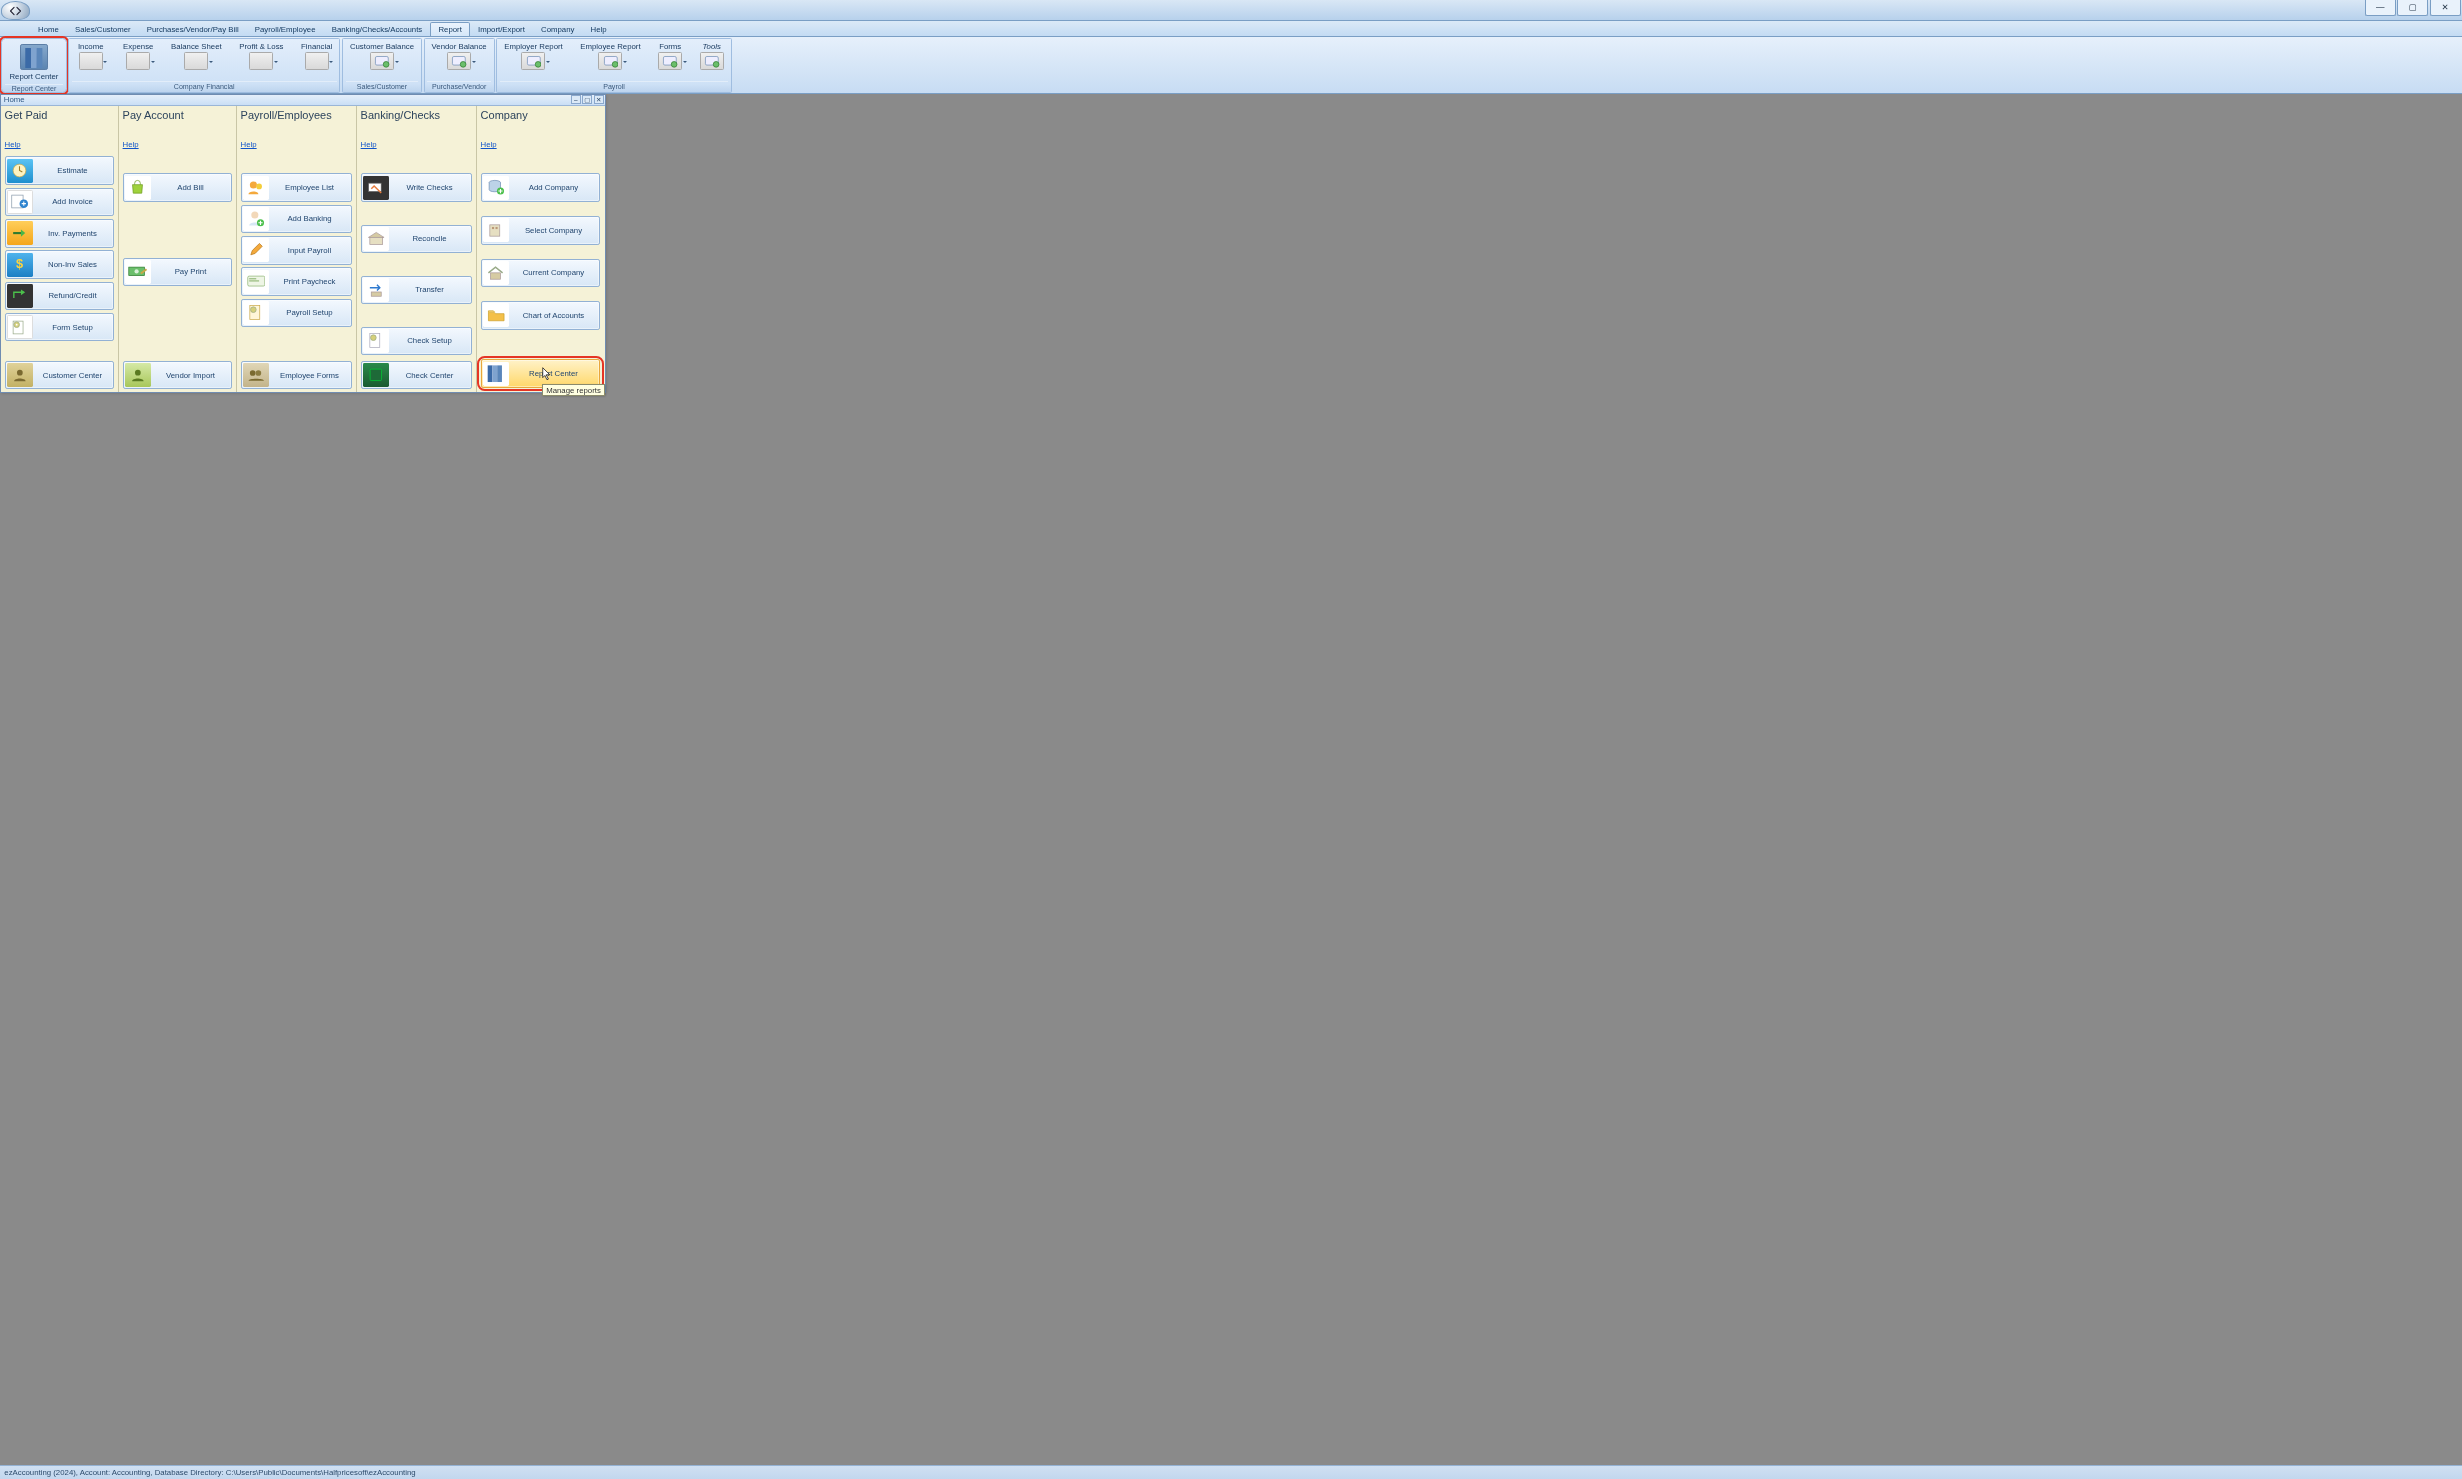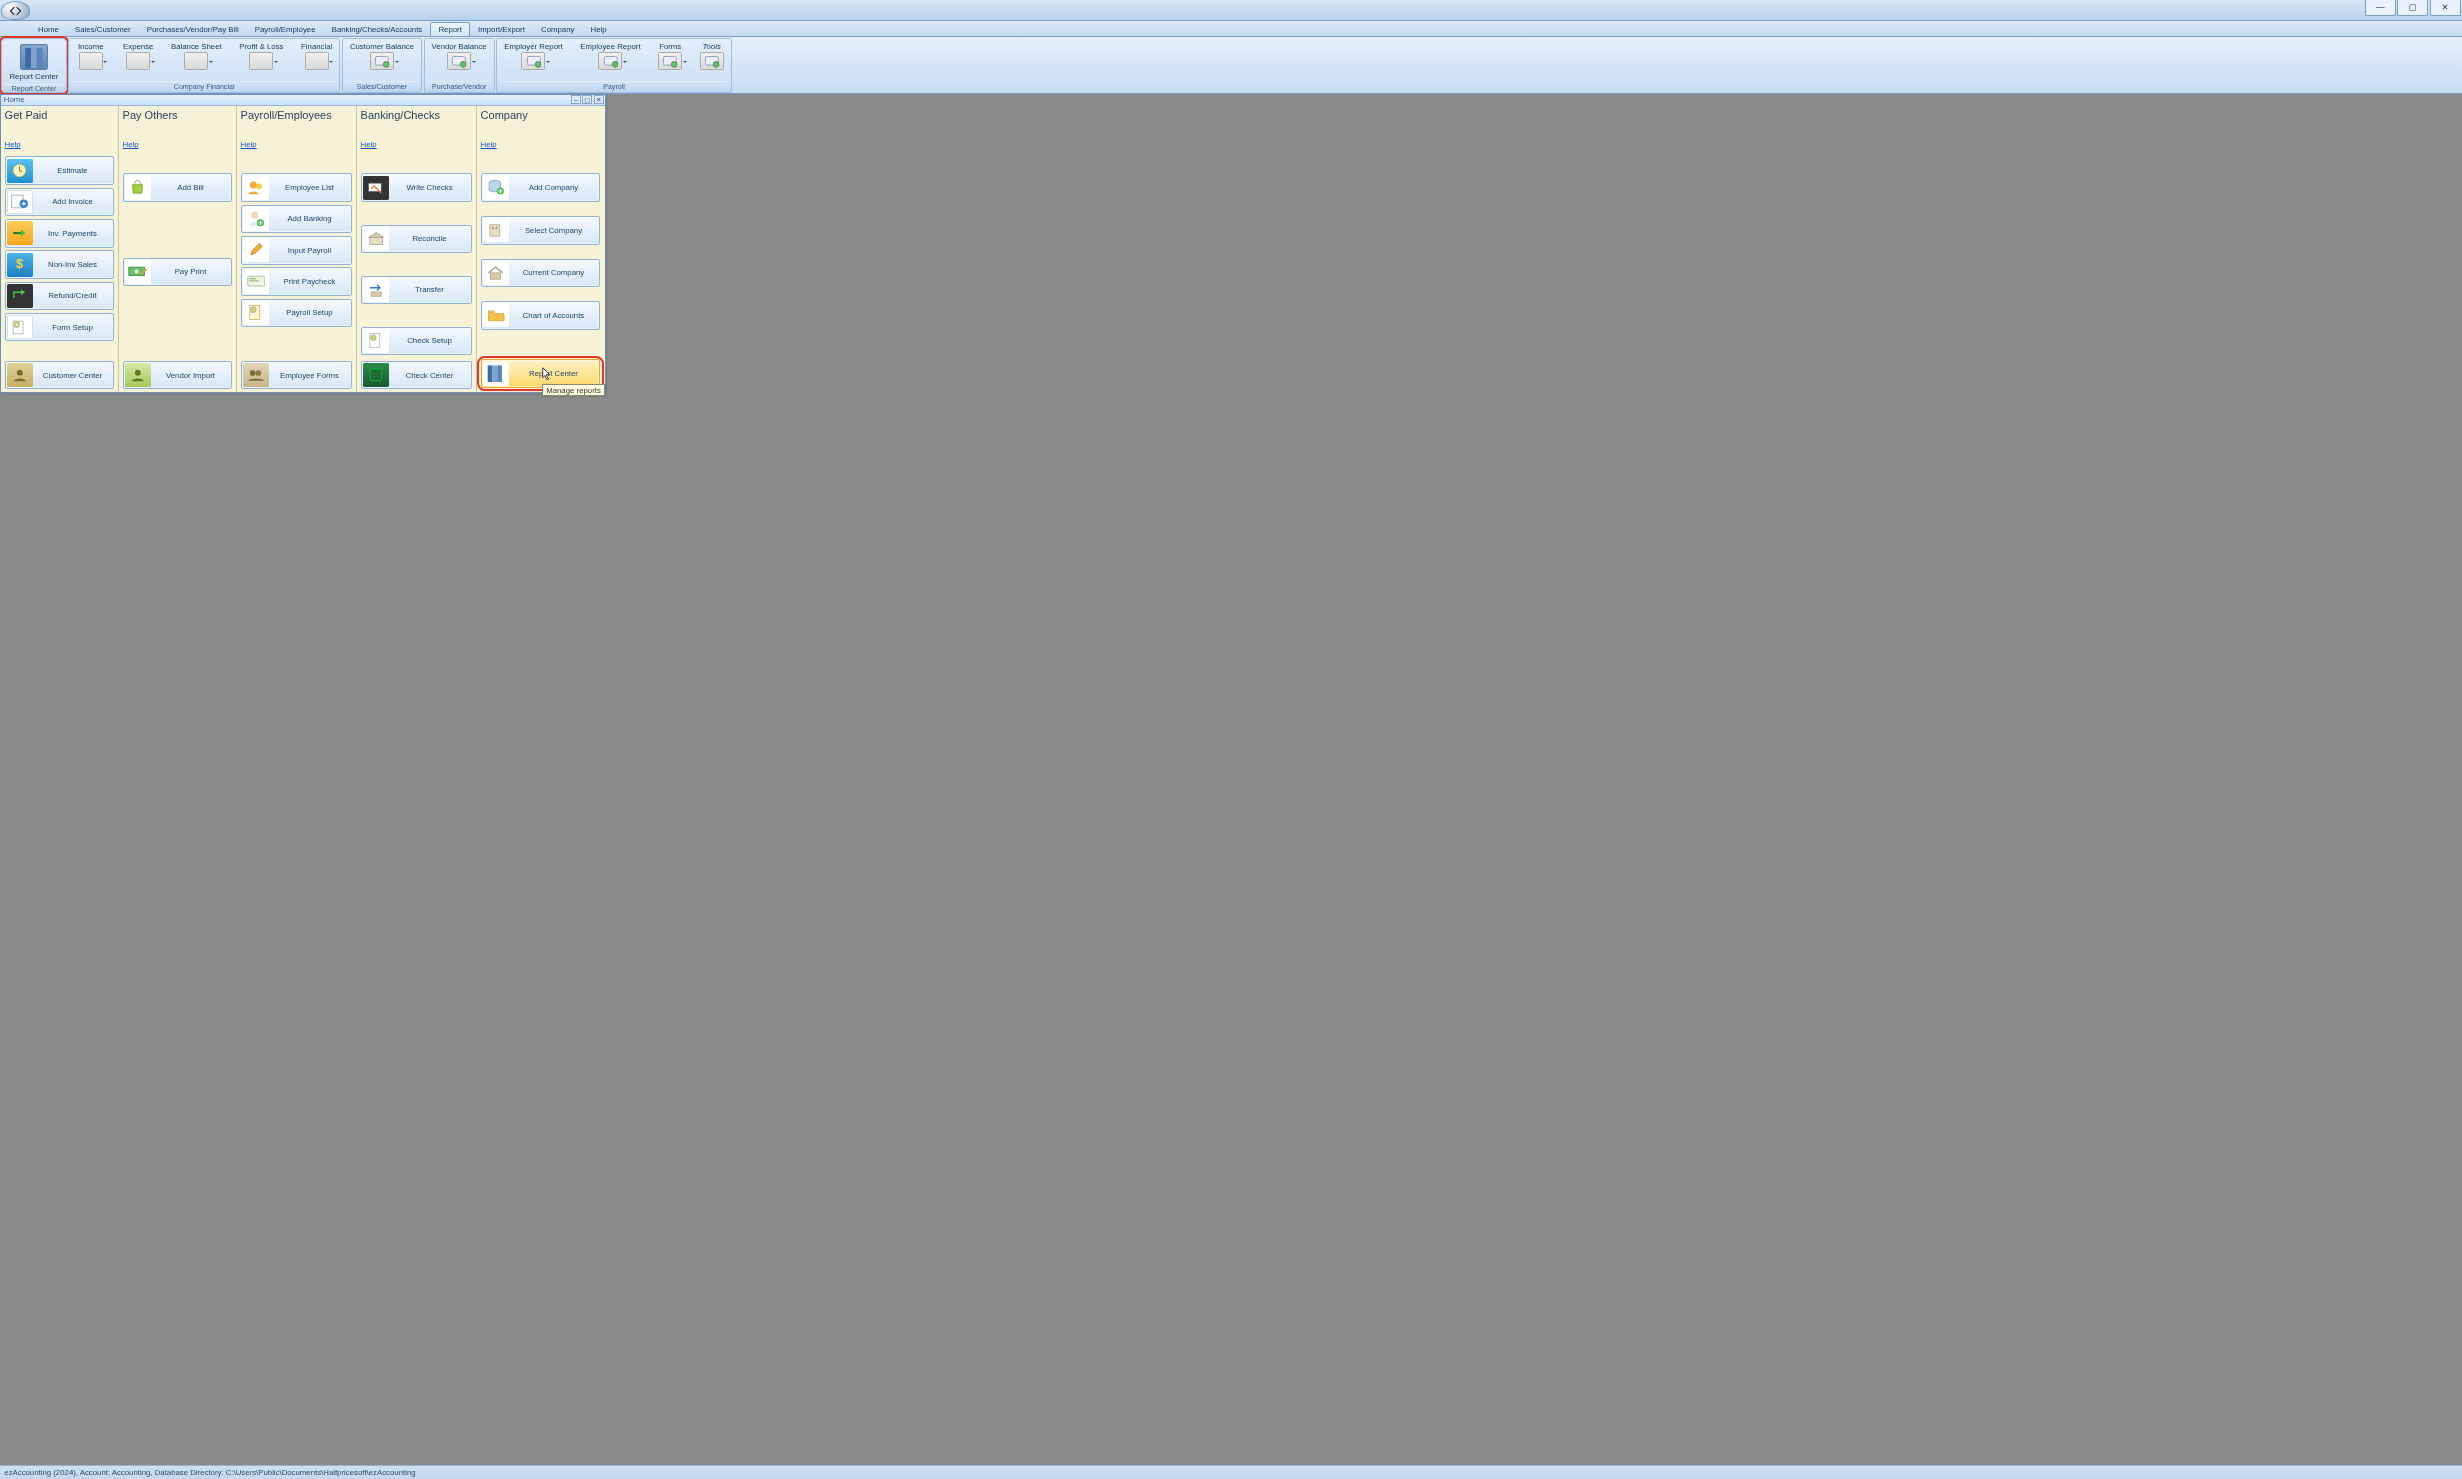--- a/index.html
+++ b/index.html
@@ -454,21 +454,21 @@
               <svg width="15.7" height="15.7" viewBox="0 0 22 22">
                 <circle cx="11" cy="8" r="4" fill="#7a6930"></circle>
                 <path d="M3 20c0-5 16-5 16 0" fill="#7a6930"></path>
               </svg>
             </div>
           <span class="t-lbl">Customer Center</span>
         </div>
       </div>
 
       <div class="col" style="width:118px;">
-        <h4>Pay Others</h4>
+        <h4>Pay Account</h4>
         <a class="help">Help</a>
         <div style="height:14.2px;"></div>
         <div class="tile">
           <div class="t-ico" style="background:#fff;">
               <svg width="17" height="17" viewBox="0 0 24 24">
                 <path d="M5 8h14l-1 12H6z" fill="#9fd23c" stroke="#6b9a1c"></path>
                 <path d="M8 8V6a4 4 0 0 1 8 0v2" fill="none" stroke="#6b9a1c"></path>
               </svg>
             </div>
           <span class="t-lbl">Add Bill</span>

